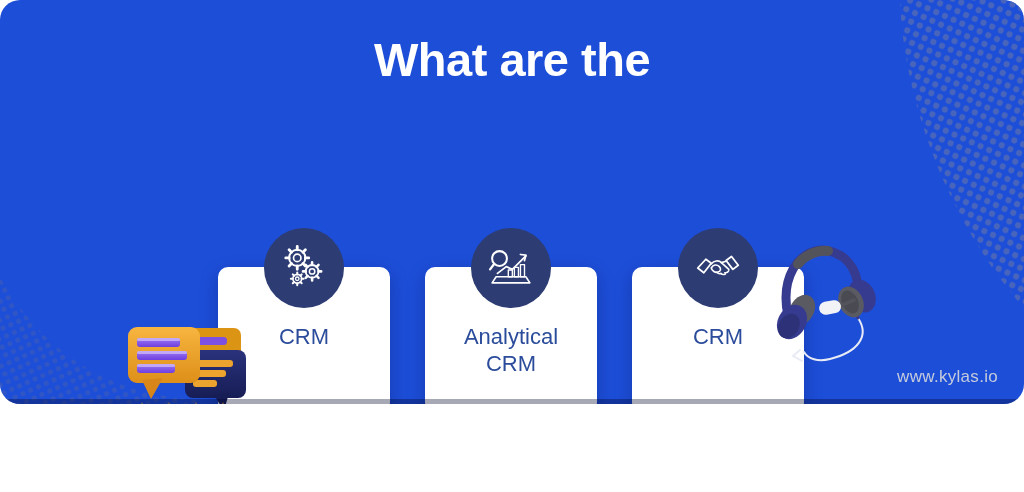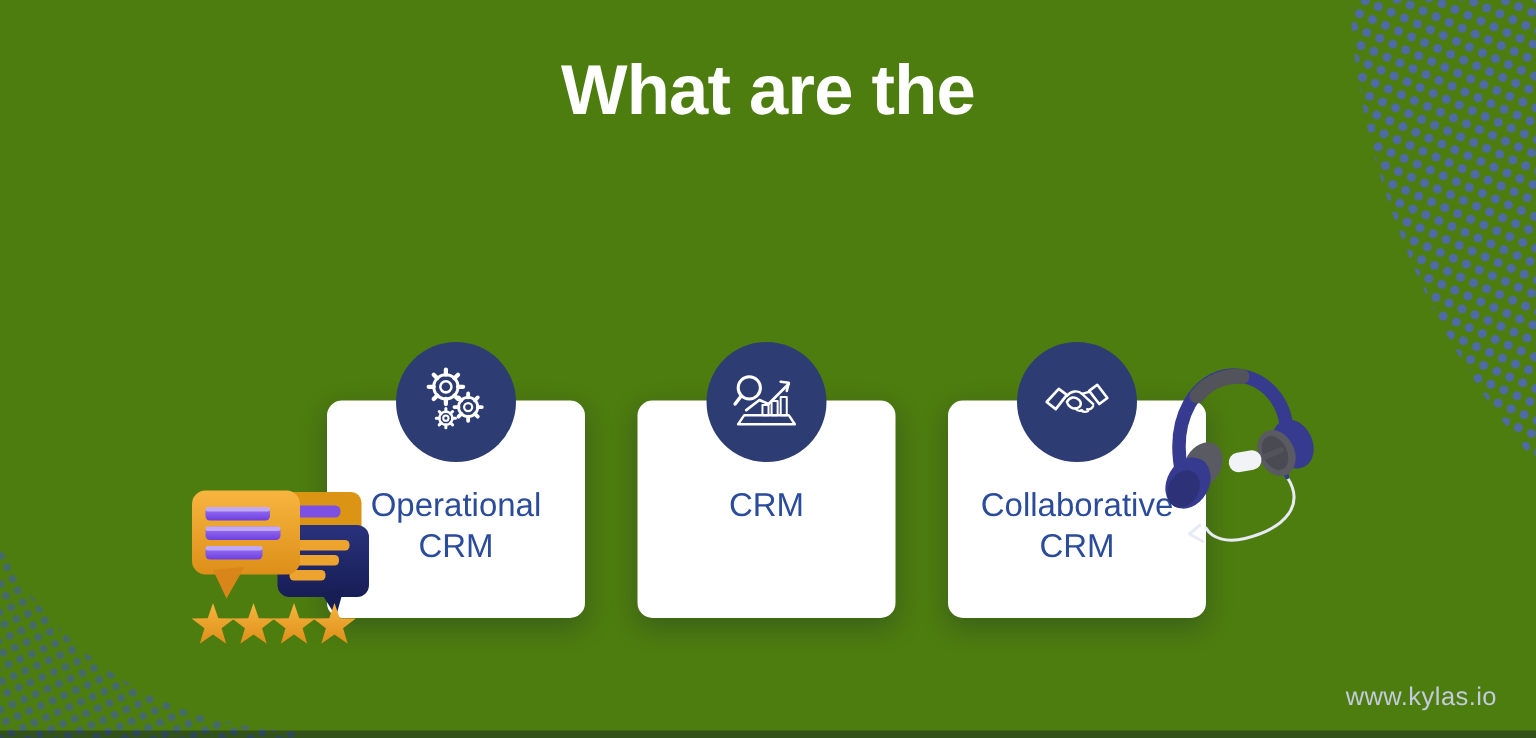--- a/index.html
+++ b/index.html
@@ -1,21 +1,22 @@
 <!DOCTYPE html>
 <html><head>
 <meta charset="utf-8">
 <style>
   html,body{margin:0;padding:0;}
   .canvas{
     position:relative;
-    width:1024px;height:492px;
-    background:#4d7c0f;
+    width:1024px;height:404px;
+    background:#1d4ed8;
     overflow:hidden;
     font-family:"Liberation Sans", sans-serif;
+    border-radius:20px;
   }
   .swoosh{position:absolute;pointer-events:none;}
   .swoosh.tr{top:0;right:0;}
   .swoosh.bl{bottom:0;left:0;}
   .title{
     position:absolute;top:34px;left:0;width:100%;
     text-align:center;color:#ffffff;
     font-size:47px;line-height:52px;font-weight:bold;
     letter-spacing:-0.5px;margin:0;
   }
@@ -93,56 +94,55 @@
         <circle cx="52" cy="45" r="9.5" stroke-width="2.8"></circle>
         <circle cx="52" cy="45" r="4" stroke-width="2.2"></circle>
         <g stroke-width="3">
           <path d="M36.5,56 L39.5,56 M34.6,60.6 L36.6,62.6 M30,62.5 L30,65.5 M25.4,60.6 L23.4,62.6 M23.5,56 L20.5,56 M25.4,51.4 L23.4,49.4 M30,49.5 L30,46.5 M34.6,51.4 L36.6,49.4"></path>
         </g>
         <circle cx="30" cy="56" r="6.5" stroke-width="2.4"></circle>
         <circle cx="30" cy="56" r="2.6" stroke-width="2"></circle>
       </svg>
     </div>
     <div class="card-label">
-      <span>Operational</span>
       <span>CRM</span>
     </div>
   </div>
 
   <div class="card c2">
     <div class="badge">
       <svg viewBox="0 0 80 80" fill="none" stroke="#ffffff" stroke-linecap="round" stroke-linejoin="round">
         <path d="M12,62 L68,62 L62,53 L18,53 Z" stroke-width="2.4"></path>
         <rect x="36" y="43" width="6" height="10" stroke-width="2"></rect>
         <rect x="45" y="39" width="6" height="14" stroke-width="2"></rect>
         <rect x="54" y="35" width="6" height="18" stroke-width="2"></rect>
         <path d="M20,48 L33,38 L42,42 L62,22" stroke-width="2.6"></path>
         <path d="M54,20 L62,21 L60,29" stroke-width="2.6"></path>
         <circle cx="23" cy="26" r="11" stroke-width="3"></circle>
         <path d="M15,34 L9,42" stroke-width="3.4"></path>
       </svg>
     </div>
     <div class="card-label">
+      <span>Analytical</span>
       <span>CRM</span>
     </div>
   </div>
 
   <div class="card c3">
     <div class="badge">
       <svg viewBox="0 0 80 80" fill="none" stroke="#ffffff" stroke-linecap="round" stroke-linejoin="round">
         <path d="M10,40 L22,27 L30,33 L19,47 Z" stroke-width="2.6"></path>
         <path d="M70,36 L60,23 L52,29 L62,42 Z" stroke-width="2.6"></path>
         <path d="M30,34 C34,29 41,28 45,32 L52,30" stroke-width="2.4"></path>
         <path d="M30,40 C33,35 38,34 42,38 C45,41 44,45 40,46 C36,48 31,44 30,40 Z" stroke-width="2.4"></path>
         <path d="M38,46 q3,4 7,2 M44,48 q3,3 7,1 M50,47 q4,1 6,-3" stroke-width="2.2"></path>
         <path d="M45,32 L56,42" stroke-width="2.4"></path>
       </svg>
     </div>
     <div class="card-label">
-      <span>Collaborative</span>
       <span>CRM</span>
     </div>
   </div>
 
   <svg class="illus chat" width="134" height="118" viewBox="0 0 134 118">
     <defs>
       <linearGradient id="gradGold" x1="0" y1="0" x2="0" y2="1">
         <stop offset="0" stop-color="#f7b53f"></stop>
           <stop offset="1" stop-color="#dd8f19"></stop>
       </linearGradient>

